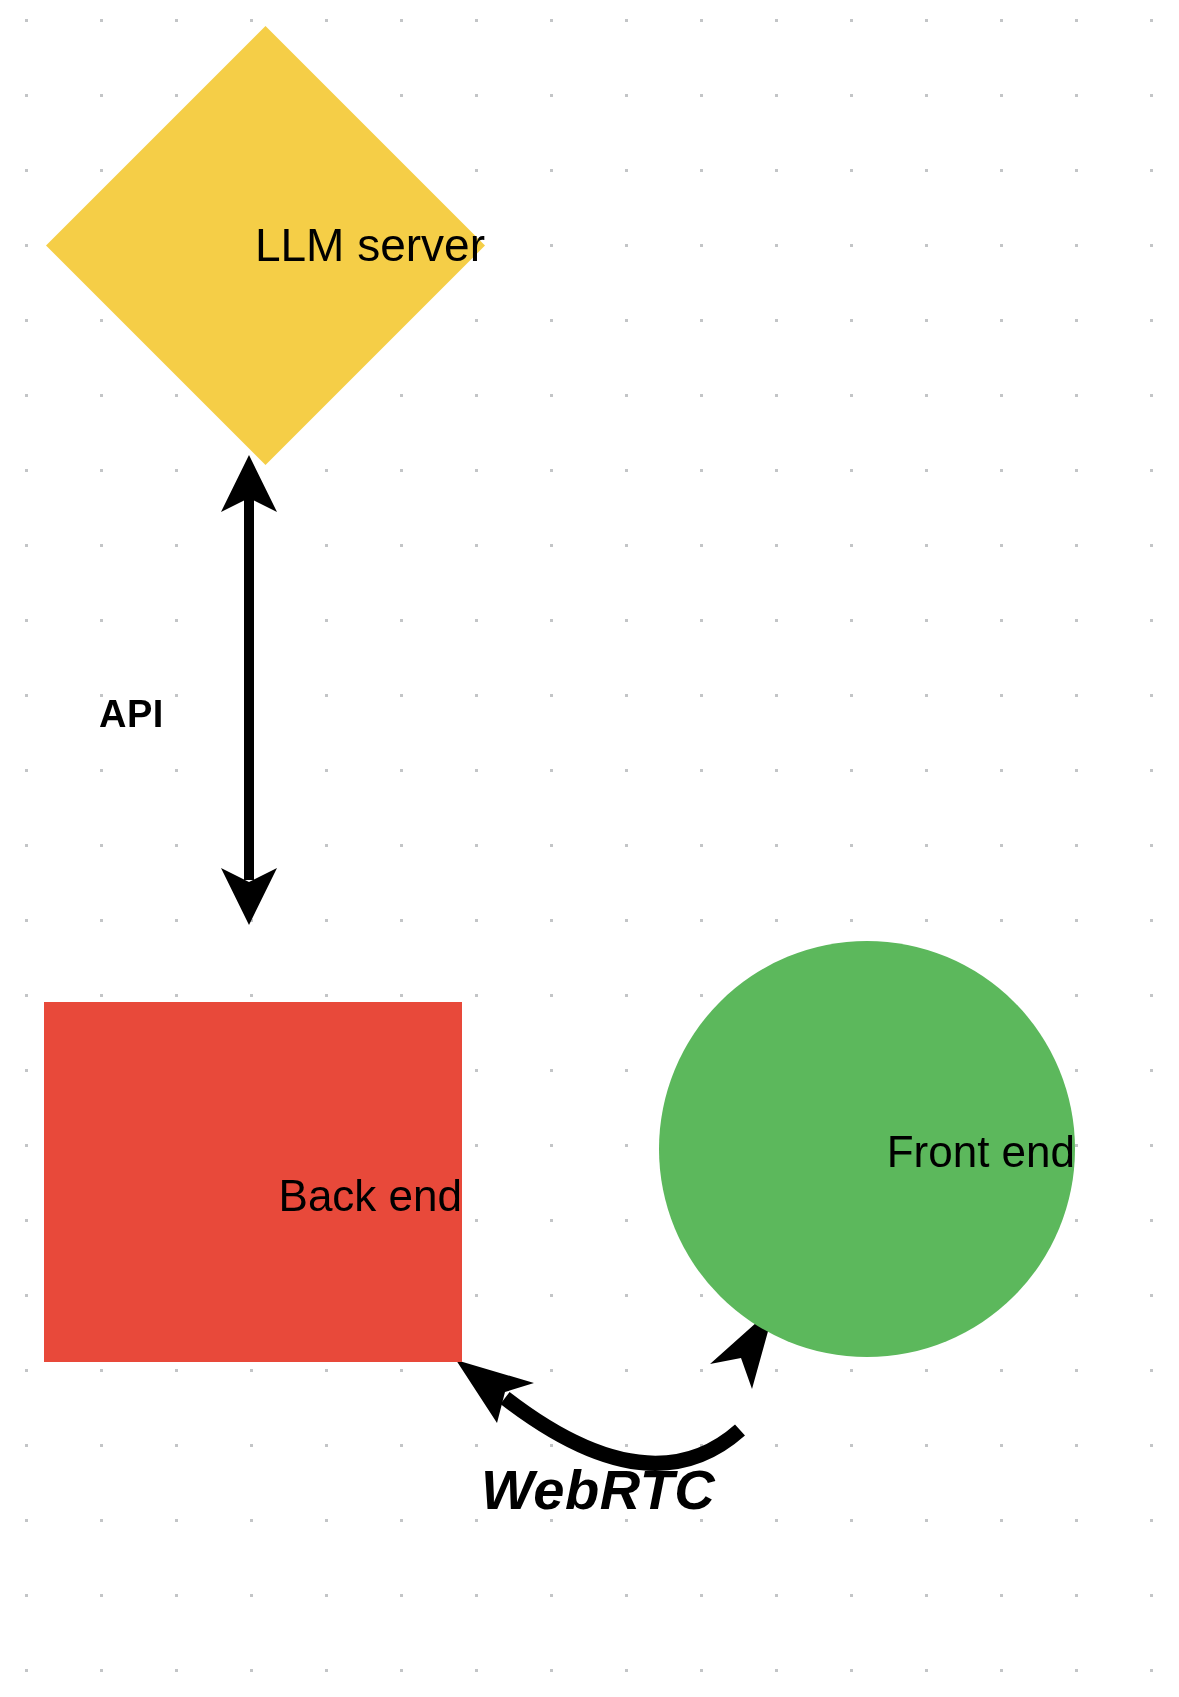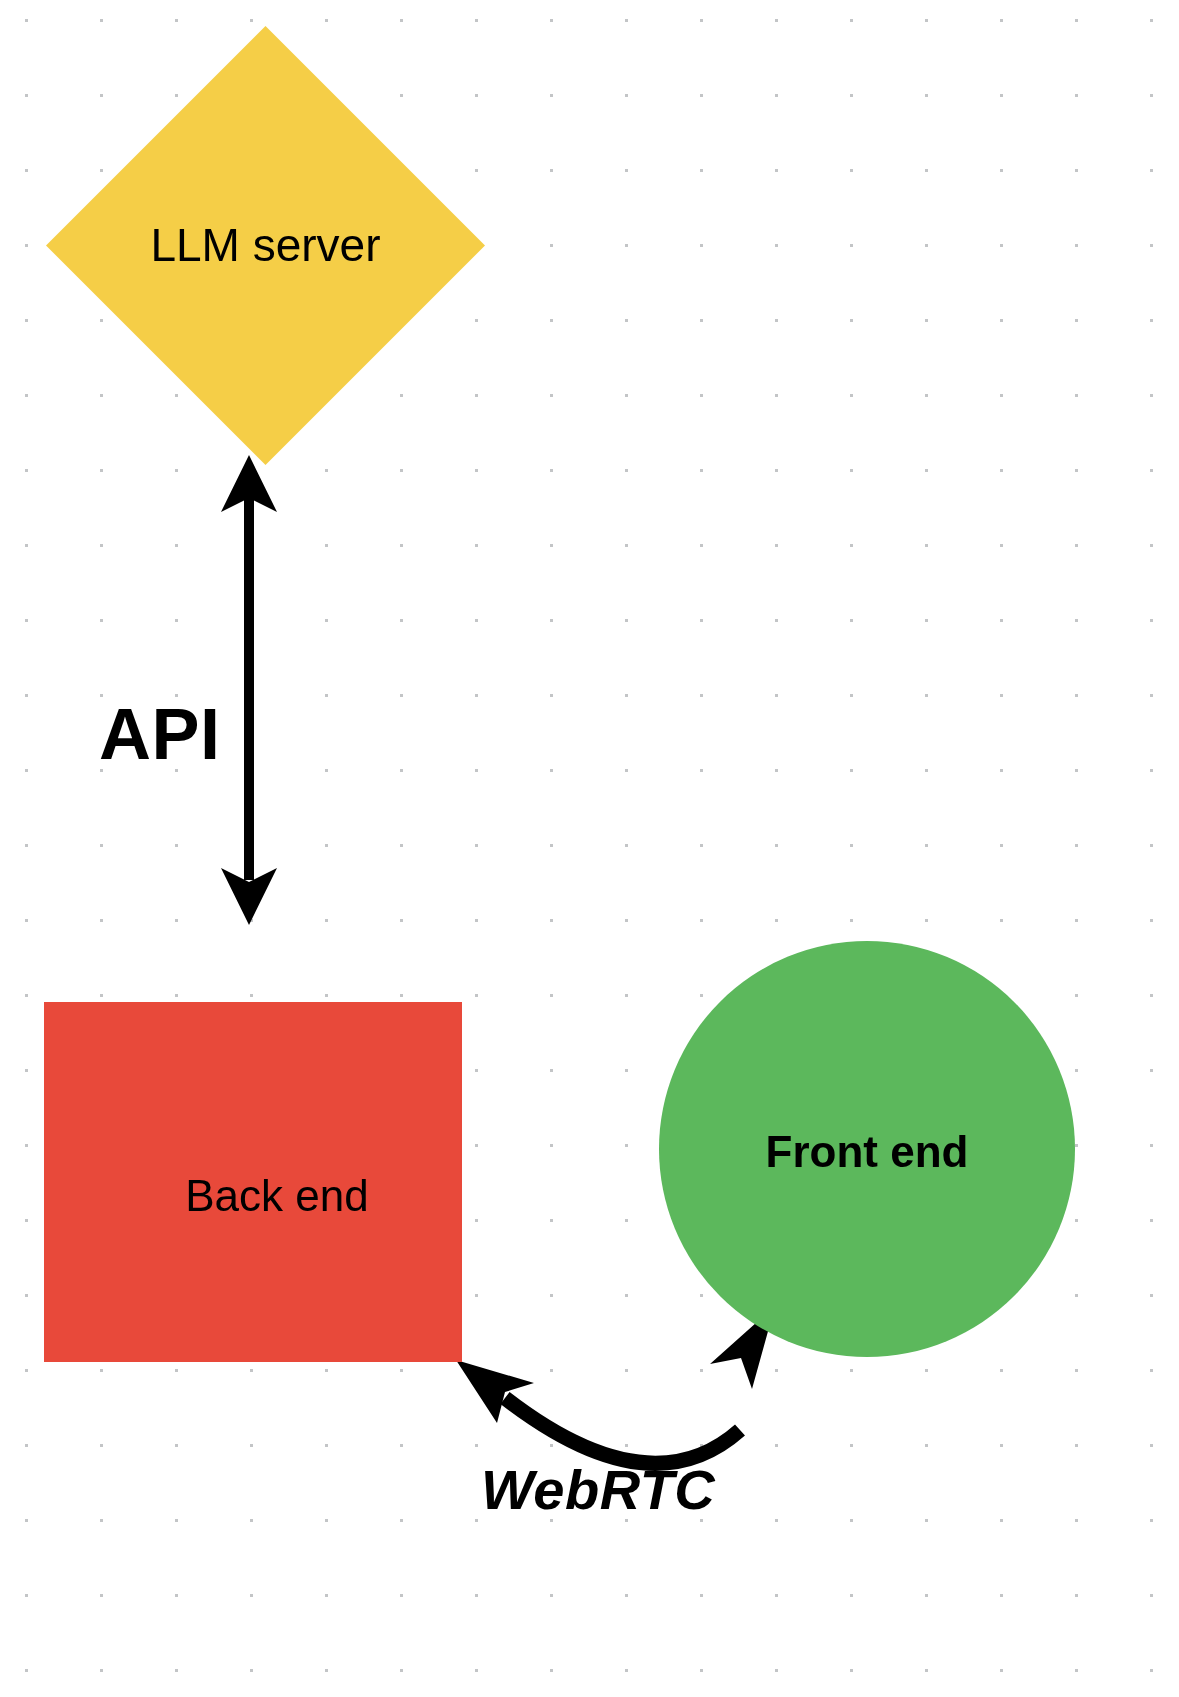--- a/index.html
+++ b/index.html
@@ -15,21 +15,21 @@
     background-image: radial-gradient(circle at 1.5px 1.5px, #c3c5c7 1.6px, rgba(0,0,0,0) 1.9px);
     background-size: 75px 75px;
     background-position: 25px 19px;
     overflow: hidden;
     font-family: "Liberation Sans", sans-serif;
   }
   .shape-label {
     position: absolute;
     left: 0;
     right: 0;
-    text-align: center;
+    text-align: right;
     color: #000000;
     font-family: "Liberation Sans", sans-serif;
     font-weight: 400;
     white-space: nowrap;
     pointer-events: none;
   }
 
   
   #llm-node {
     position: absolute;
@@ -75,21 +75,20 @@
     height: 416px;
   }
   #frontend-circle {
     position: absolute;
     inset: 0;
     border-radius: 50%;
   }
   #frontend-node .shape-label {
     top: 186px;
     font-size: 44px;
-    font-weight: bold;
   }
 
   
   #connectors {
     position: absolute;
     left: 0;
     top: 0;
     width: 1179px;
     height: 1697px;
     overflow: visible;
@@ -99,21 +98,21 @@
     position: absolute;
     color: #000000;
     font-family: "Liberation Sans", sans-serif;
     font-weight: 700;
     white-space: nowrap;
     pointer-events: none;
   }
   #api-label {
     left: 99px;
     top: 693px;
-    font-size: 72px;
+    font-size: 38px;
     letter-spacing: 0.5px;
   }
   #webrtc-label {
     left: 481px;
     top: 1457px;
     font-size: 56px;
     letter-spacing: 0.5px;
   }
 </style>
 </head>

